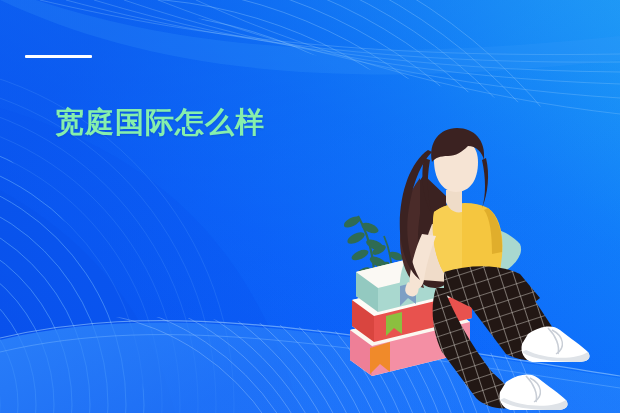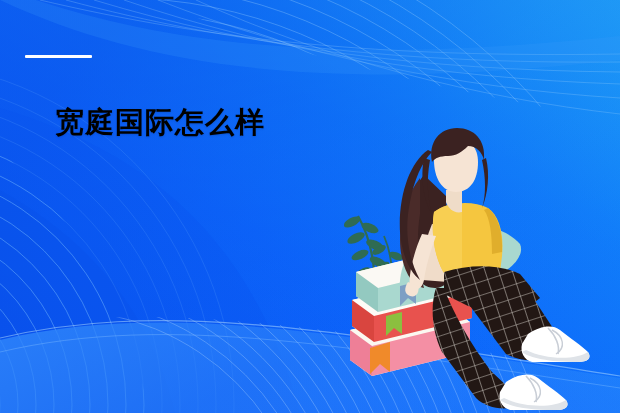--- a/index.html
+++ b/index.html
@@ -40,21 +40,21 @@
     width: 67px;
     height: 3px;
     background: #ffffff;
     border-radius: 1px;
   }
   #headline {
     position: absolute;
     left: 55px;
     top: 104px;
     margin: 0;
-    color: #000000;
+    color: #86efac;
     font-size: 29px;
     font-weight: bold;
     letter-spacing: 1px;
     line-height: 1.25;
     white-space: nowrap;
     text-shadow: 0 1px 2px rgba(0, 30, 90, 0.18);
   }
 </style>
 </head>
 <body>

